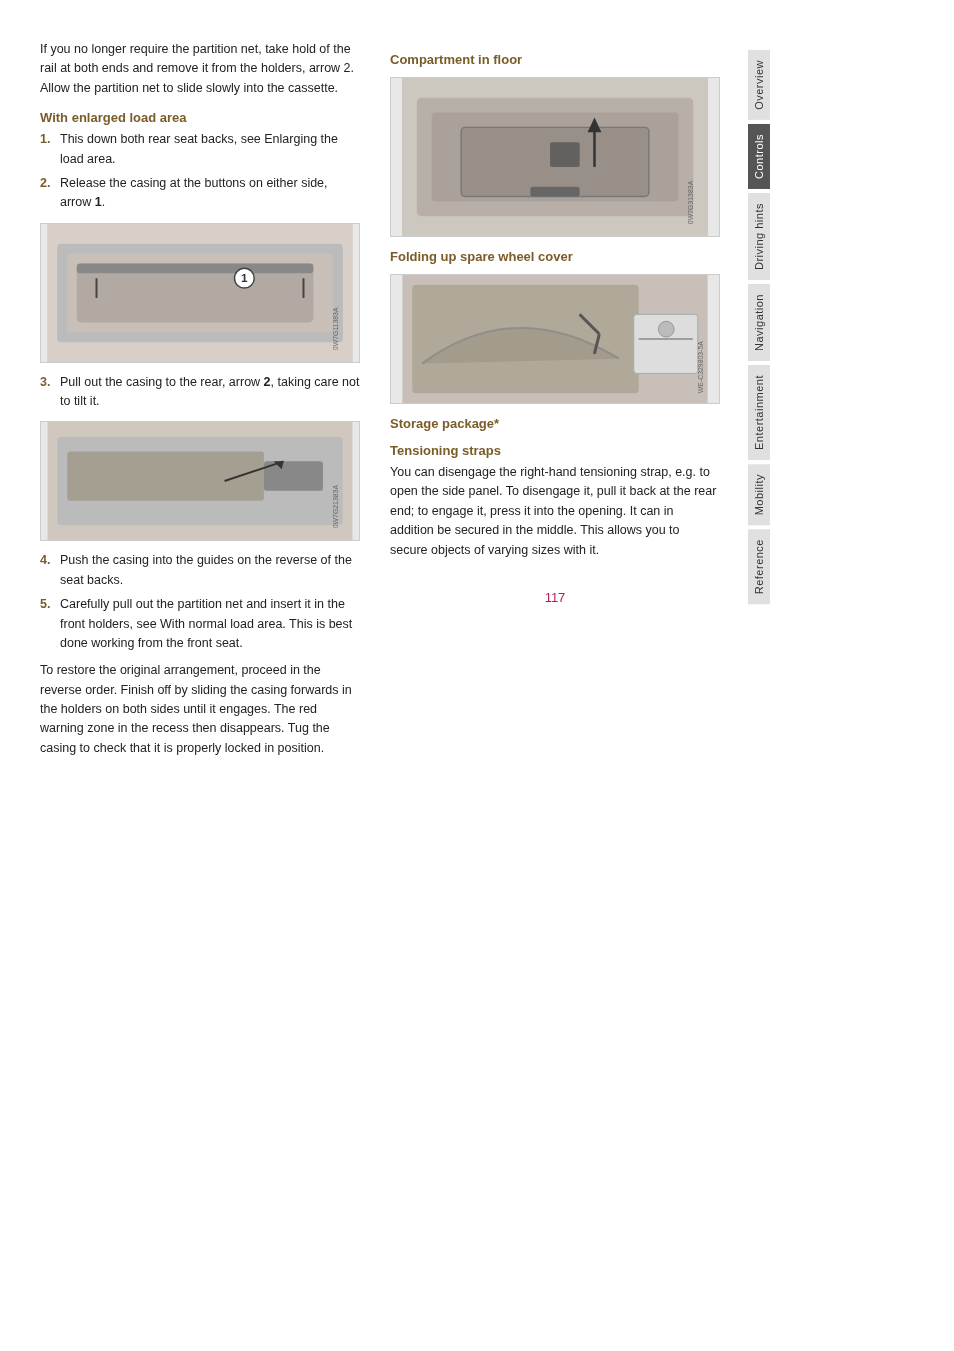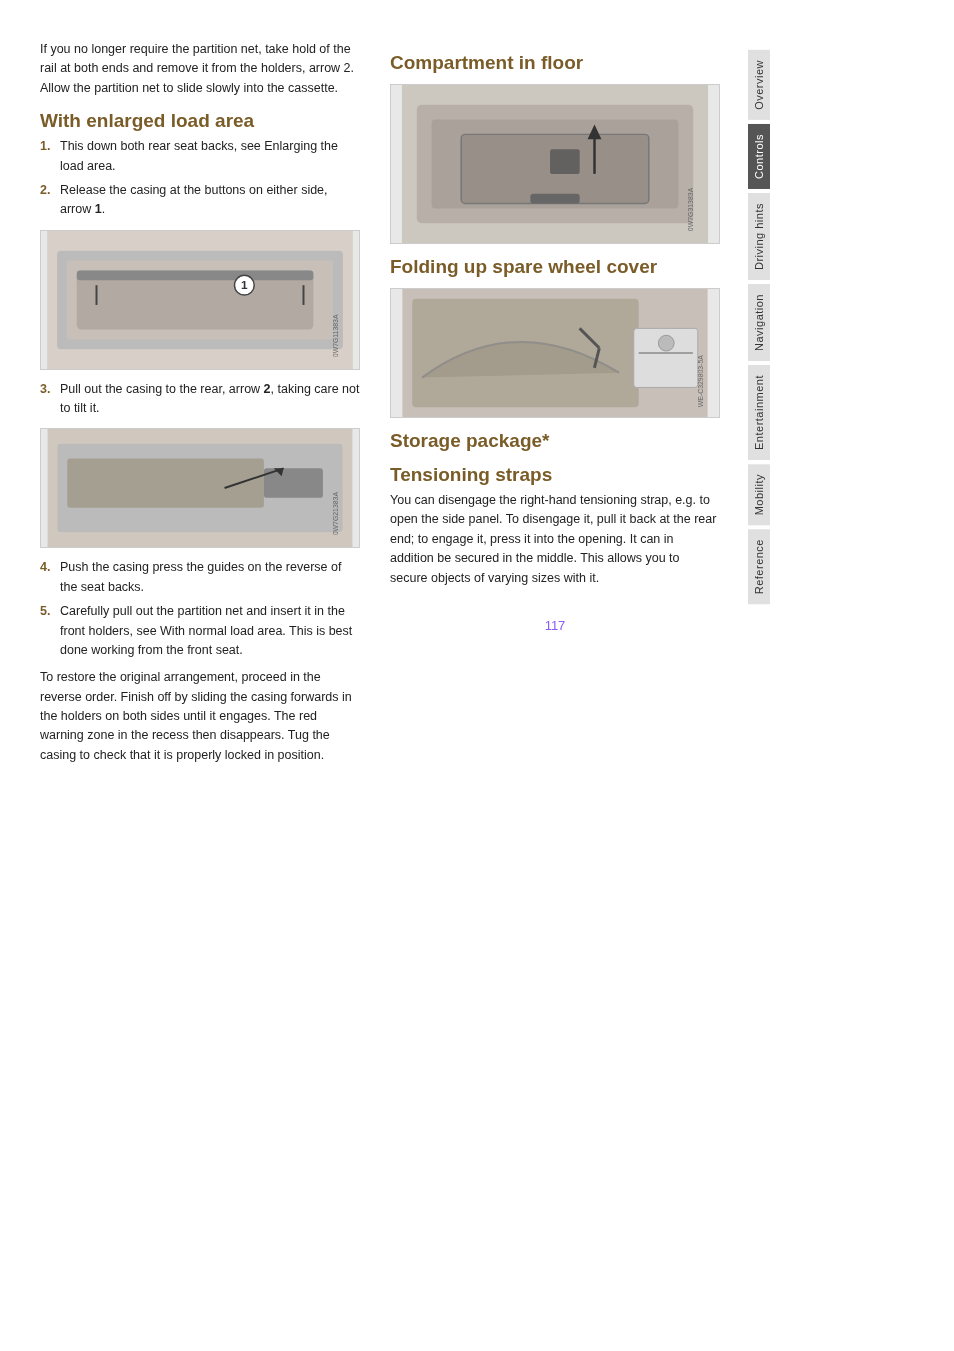--- a/index.html
+++ b/index.html
@@ -53,21 +53,21 @@
       color: #fff;
     }
     p {
       font-size: 12.5px;
       line-height: 1.55;
       margin-bottom: 8px;
       color: #222;
     }
     .section-heading {
       color: #7a5c28;
-      font-size: 19px;
+      font-size: 13px;
       font-weight: bold;
       margin-bottom: 5px;
       margin-top: 12px;
     }
     .numbered-list {
       list-style: none;
       padding: 0;
       margin-bottom: 8px;
     }
     .numbered-list li {
@@ -98,21 +98,21 @@
       height: 100%;
     }
     .img-left { height: 140px; }
     .img-left2 { height: 120px; }
     .img-right { height: 160px; }
     .img-right2 { height: 130px; }
     .page-number {
       text-align: center;
       margin-top: 30px;
       font-size: 13px;
-      color: #8b5cf6;
+      color: #be185d;
     }
     strong { font-weight: bold; }
   </style>
 </head>
 <body>
 
 <div class="main-content">
 
   <div class="left-column">
     <p>If you no longer require the partition net, take hold of the rail at both ends and remove it from the holders, arrow 2. Allow the partition net to slide slowly into the cassette.</p>
@@ -165,21 +165,21 @@
 
         <line x1="180" y1="60" x2="240" y2="40" stroke="#333" stroke-width="2"></line>
         <polygon points="240,40 230,40 238,48" fill="#333"></polygon>
         <text x="295" y="108" font-size="7" fill="#666" transform="rotate(-90,295,108)">0W7G21383A</text>
       </svg>
     </div>
 
     <ol class="numbered-list" style="margin-top:8px;">
       <li>
         <span class="num">4.</span>
-        <span>Push the casing press the guides on the reverse of the seat backs.</span>
+        <span>Push the casing into the guides on the reverse of the seat backs.</span>
       </li>
       <li>
         <span class="num">5.</span>
         <span>Carefully pull out the partition net and insert it in the front holders, see With normal load area. This is best done working from the front seat.</span>
       </li>
     </ol>
 
     <p>To restore the original arrangement, proceed in the reverse order. Finish off by sliding the casing forwards in the holders on both sides until it engages. The red warning zone in the recess then disappears. Tug the casing to check that it is properly locked in position.</p>
   </div>
 

